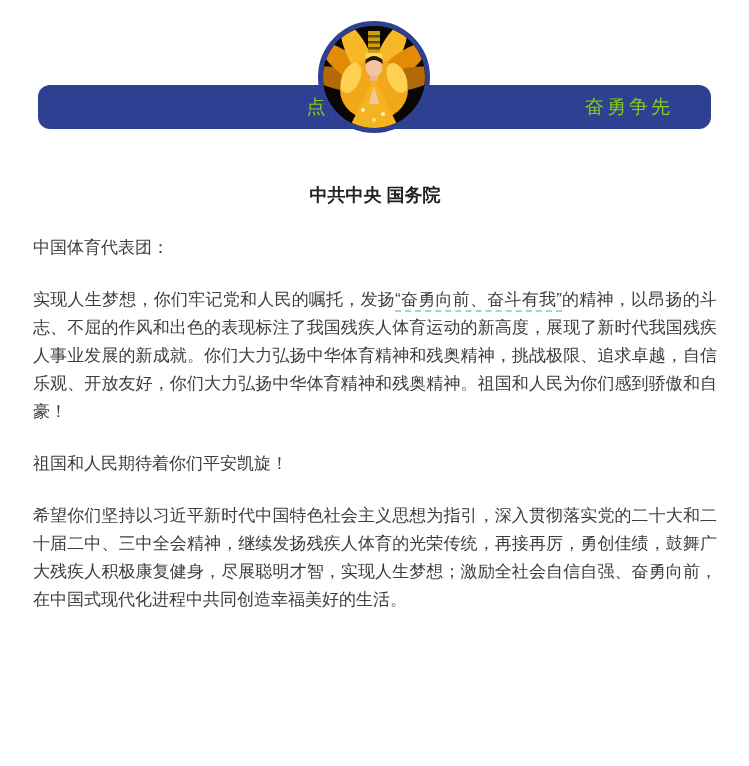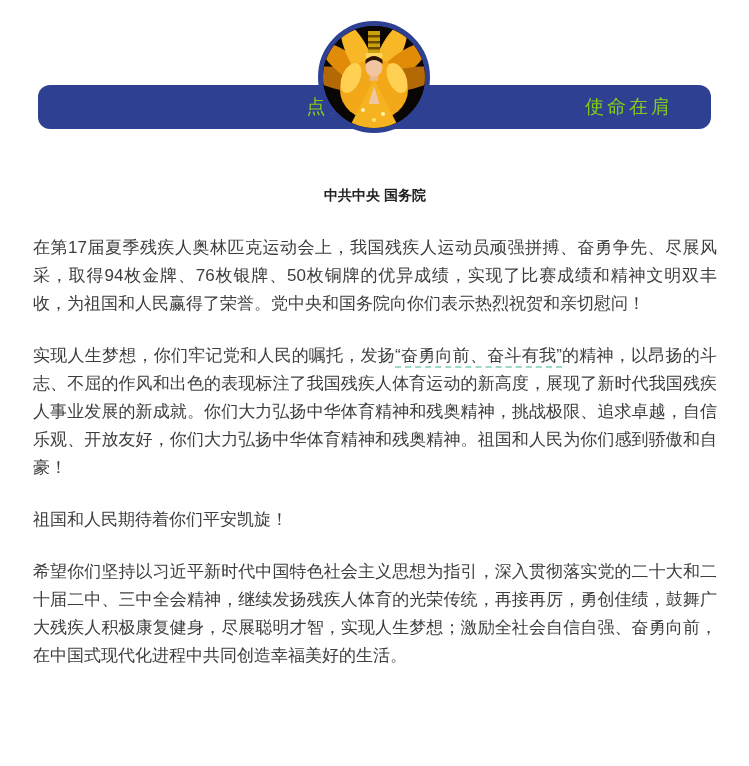--- a/index.html
+++ b/index.html
@@ -50,42 +50,42 @@
   .article{
     padding:0 32px 0 33px;
     color:#3d3d3d;
     font-size:17px;
     line-height:28px;
     text-align:justify;
   }
   .title{
     margin:40px 0 0 0;
     text-align:center;
-    font-size:14px;
+    font-size:18px;
     font-weight:bold;
     line-height:30px;
     color:#222222;
   }
   .title .title-line{display:block;}
   .article p{margin:24px 0 0 0;}
   .hl{
     border-bottom:2px dashed #9fd8c5;
     padding-bottom:1px;
     cursor:pointer;
   }
 </style>
 </head>
 <body>
 
 <div class="page">
 
   <div class="header">
     <div class="banner">
       <span class="banner-label left">点击蓝字</span>
-      <span class="banner-label right">使命在肩</span>
+      <span class="banner-label right">奋勇争先</span>
     </div>
 
     <div class="avatar">
 
       <svg viewBox="0 0 102 102" aria-hidden="true">
         <rect x="0" y="0" width="102" height="102" fill="#0a0603"></rect>
         <g>
           <ellipse cx="51" cy="28" rx="11" ry="34" fill="#b36a06" transform="rotate(-78 51 60)"></ellipse>
           <ellipse cx="51" cy="28" rx="11" ry="34" fill="#e08c08" transform="rotate(-52 51 60)"></ellipse>
           <ellipse cx="51" cy="26" rx="11" ry="36" fill="#f7b727" transform="rotate(-26 51 60)"></ellipse>
@@ -111,22 +111,22 @@
         <circle cx="51" cy="94" r="2" fill="#ffe27a"></circle>
       </svg>
     </div>
   </div>
 
   <div class="article">
     <h1 class="title">
       <span class="title-line">中共中央 国务院</span>
     </h1>
 
+    <p class="salutation">中国体育代表团：</p>
 
-    <p>在第17届夏季残疾人奥林匹克运动会上，我国残疾人运动员顽强拼搏、奋勇争先、尽展风采，取得94枚金牌、76枚银牌、50枚铜牌的优异成绩，实现了比赛成绩和精神文明双丰收，为祖国和人民赢得了荣誉。党中央和国务院向你们表示热烈祝贺和亲切慰问！</p>
 
     <p><span>实现人生梦想，你们牢记党和人民的嘱托，发扬</span><span class="hl">“奋勇向前、奋斗有我”</span><span>的精神，以昂扬的斗志、不屈的作风和出色的表现标注了我国残疾人体育运动的新高度，展现了新时代我国残疾人事业发展的新成就。你们大力弘扬中华体育精神和残奥精神，挑战极限、追求卓越，自信乐观、开放友好，你们大力弘扬中华体育精神和残奥精神。祖国和人民为你们感到骄傲和自豪！</span></p>
 
     <p>祖国和人民期待着你们平安凯旋！</p>
 
     <p>希望你们坚持以习近平新时代中国特色社会主义思想为指引，深入贯彻落实党的二十大和二十届二中、三中全会精神，继续发扬残疾人体育的光荣传统，再接再厉，勇创佳绩，鼓舞广大残疾人积极康复健身，尽展聪明才智，实现人生梦想；激励全社会自信自强、奋勇向前，在中国式现代化进程中共同创造幸福美好的生活。</p>
   </div>
 
 </div>
 

